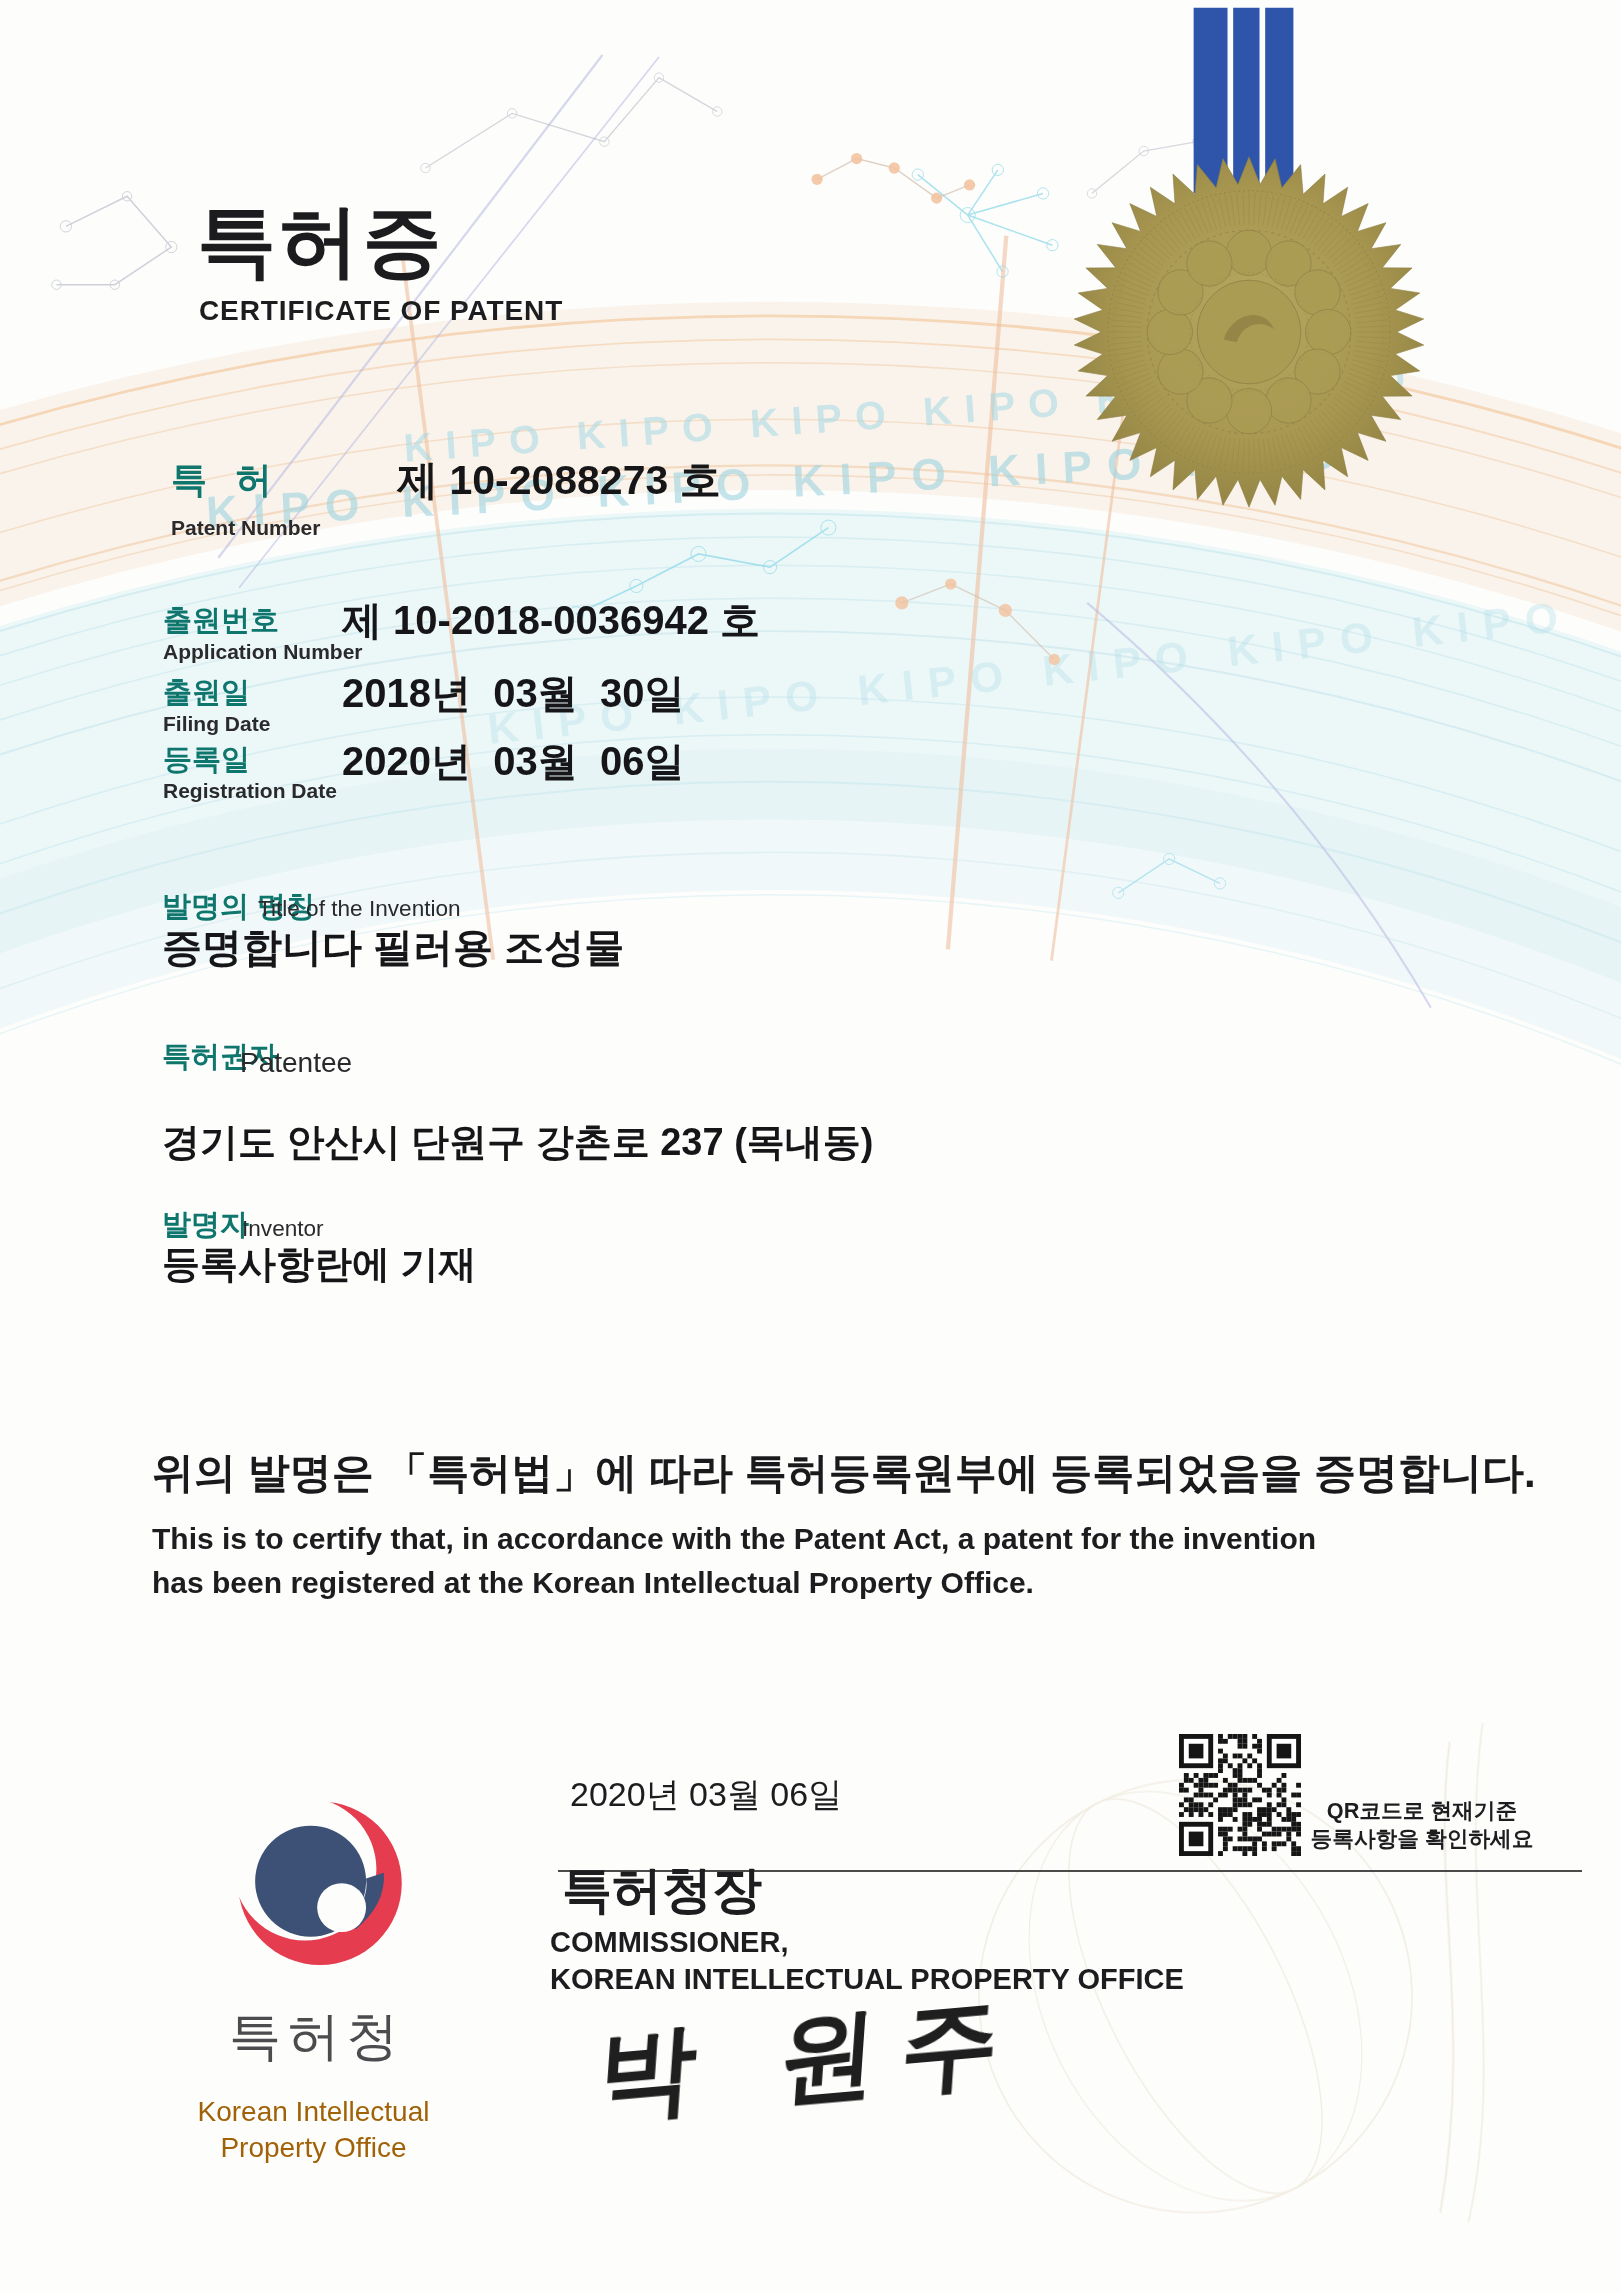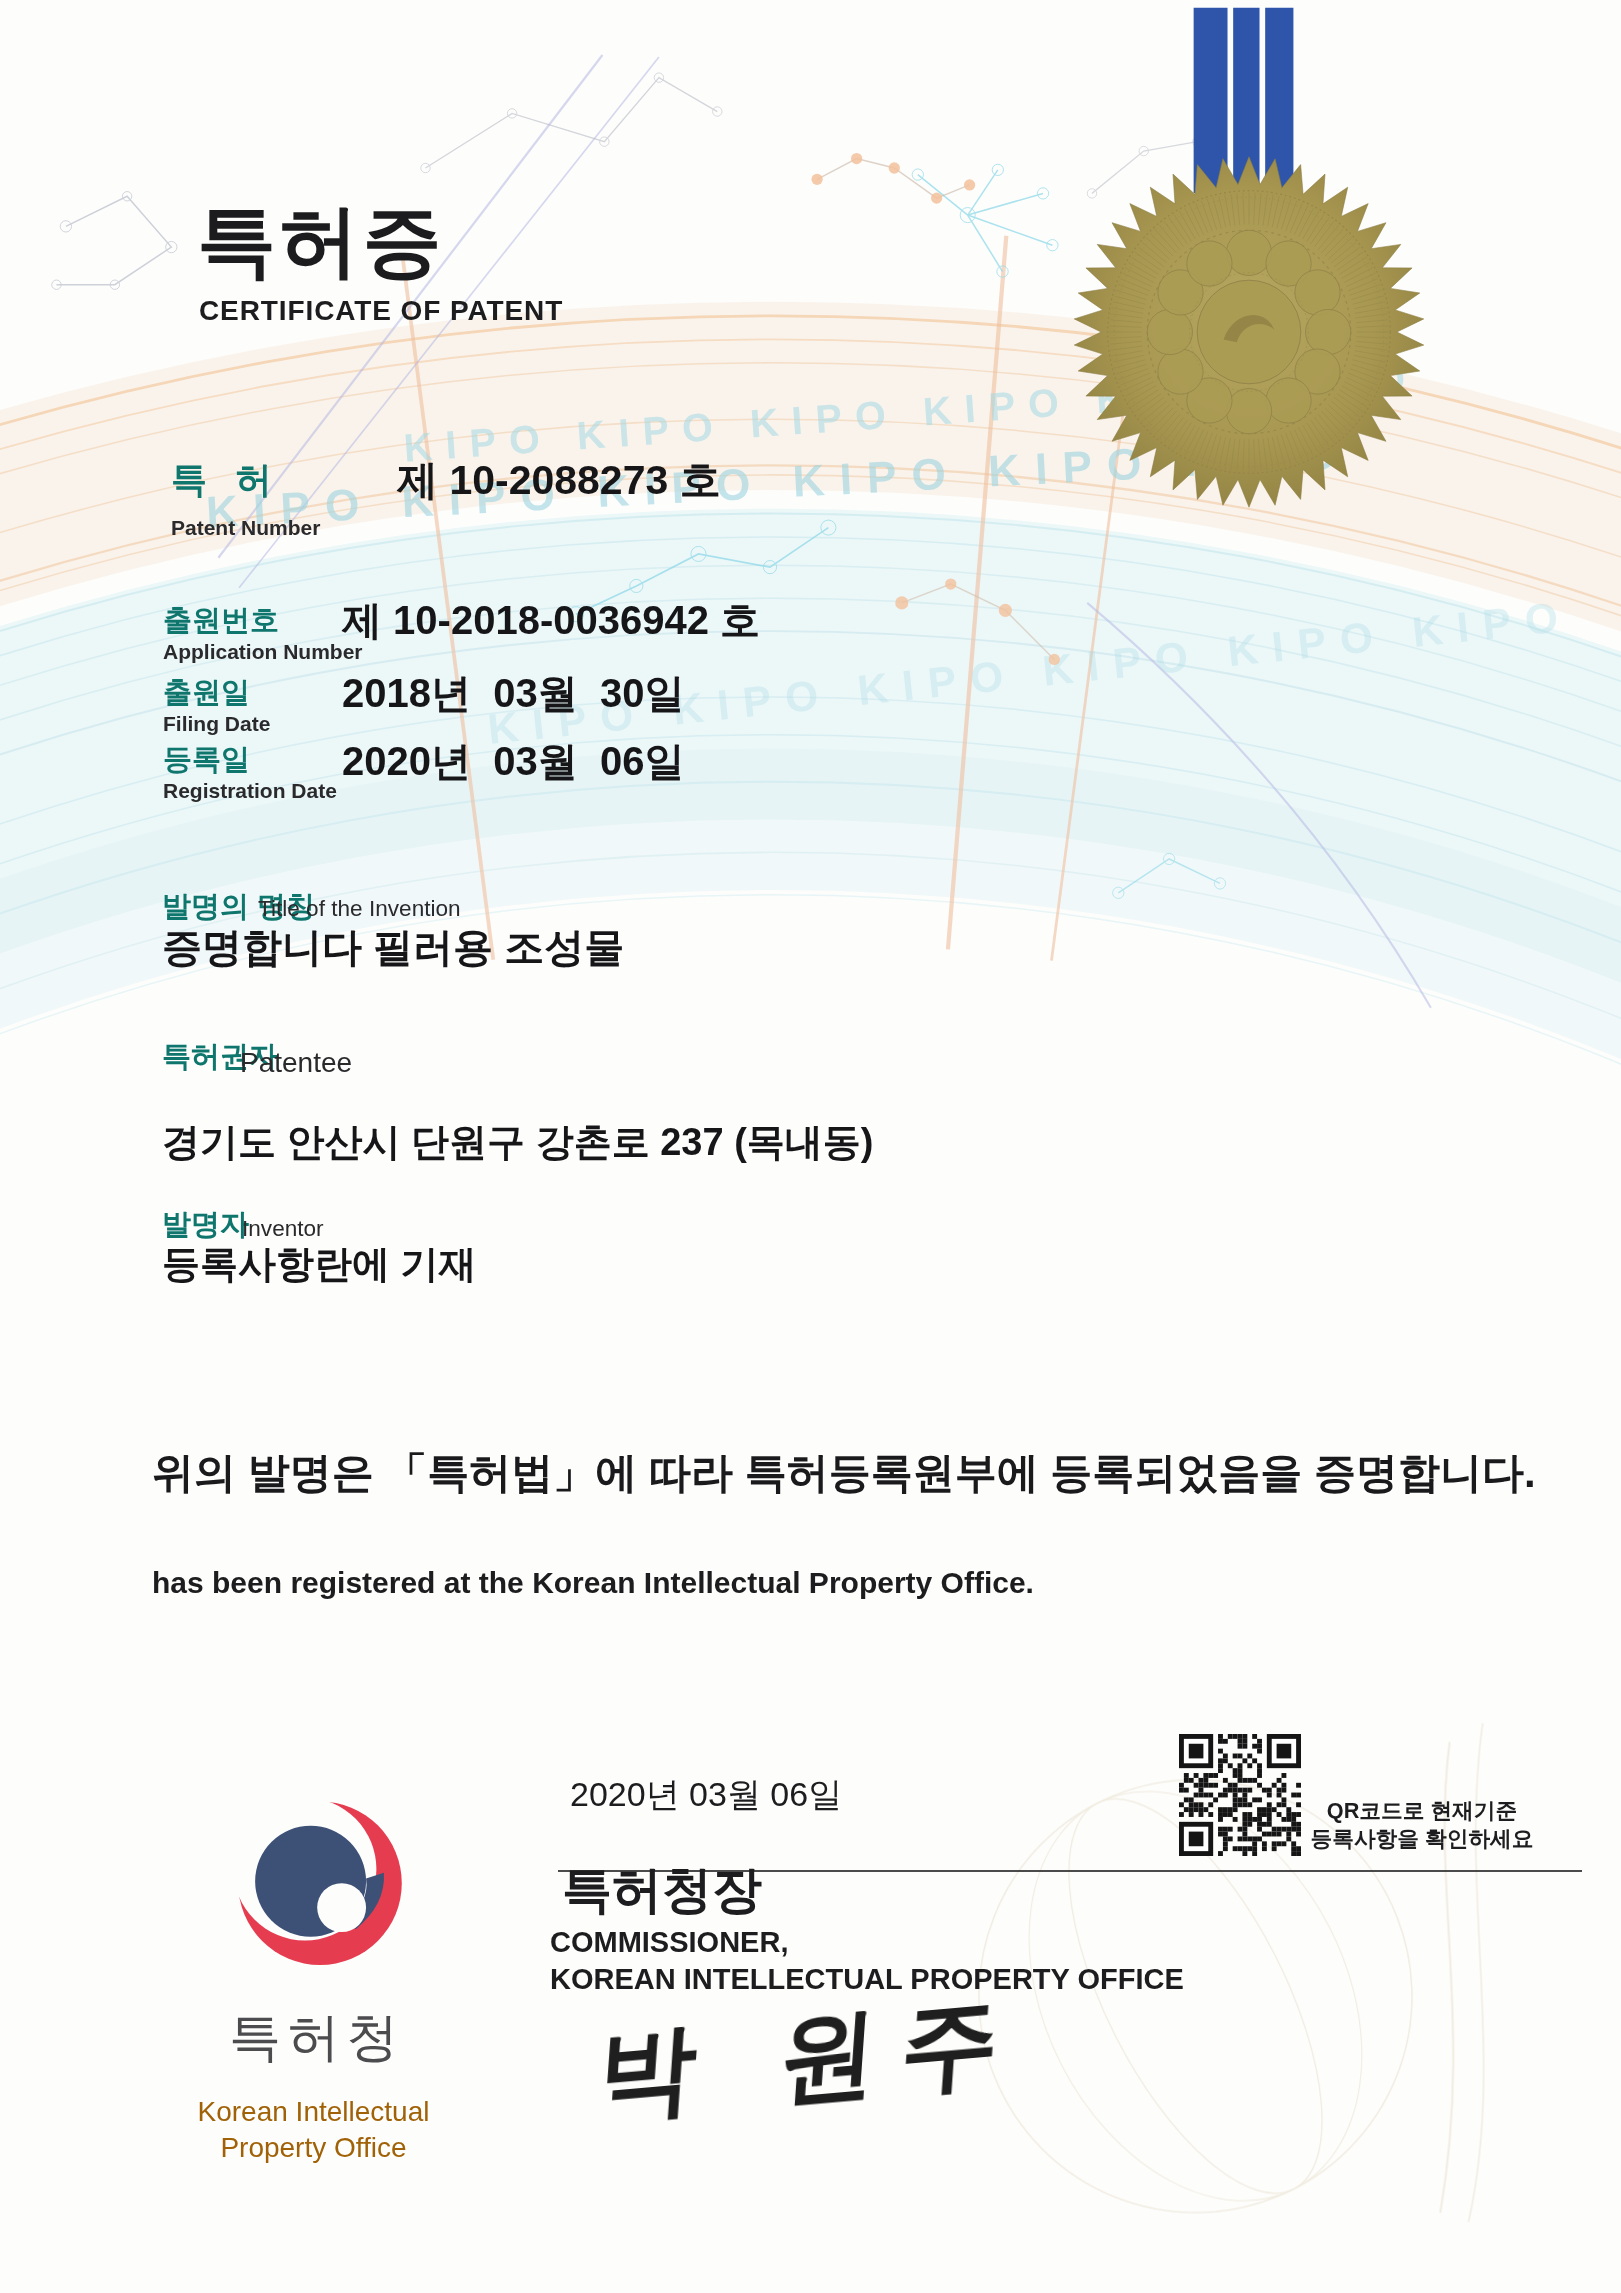--- a/index.html
+++ b/index.html
@@ -64,21 +64,21 @@
   .comm-ko{left:562px; top:1863px; font-size:50px; font-weight:800; z-index:5;}
   .comm-en1{left:550px; top:1927px; font-size:29px; font-weight:800;}
   .comm-en2{left:550px; top:1964px; font-size:29px; font-weight:800;}
   .signature{
     left:598px; top:2004px; font-size:98px; font-weight:600; color:#1f1f1f;
     font-family:"DejaVu Serif","Liberation Serif",serif;
     transform:rotate(-5deg) skewX(-9deg); letter-spacing:24.5px;
   }
 
   #kipo-logo{position:absolute; left:226px; top:1792px; z-index:5;}
-  .logo-ko{left:204px; top:2009px; width:226px; text-align:center; font-size:52px; font-weight:500; color:#4c4c4e; letter-spacing:6.6px;}
+  .logo-ko{left:204px; top:2009px; width:226px; text-align:center; font-size:52px; font-weight:500; color:#4c4c4e; letter-spacing:6.6px;font-family:Liberation Serif, serif;}
   .logo-en{left:158px; top:2094px; width:311px; text-align:center; font-size:28px; font-weight:500; color:#a16207; line-height:36px; white-space:pre-line;}
 </style>
 </head>
 <body>
 
 <div class="page">
 
   <svg id="bg-art" width="1621" height="2294" viewBox="0 0 1722 2436">
 
     <g fill="none">
@@ -411,20 +411,21 @@
 
   <div class="abs txt lbl-ko pte-ko">특허권자</div>
   <div class="abs txt lbl-en pte-en">Patentee</div>
   <div class="abs txt val pte-l2">경기도 안산시 단원구 강촌로 237 (목내동)</div>
 
   <div class="abs txt lbl-ko invr-ko">발명자</div>
   <div class="abs txt lbl-en invr-en">Inventor</div>
   <div class="abs txt val invr-val">등록사항란에 기재</div>
 
   <div class="abs txt stmt-ko">위의 발명은 「특허법」에 따라 특허등록원부에 등록되었음을 증명합니다.</div>
+  <div class="abs txt stmt-en1">This is to certify that, in accordance with the Patent Act, a patent for the invention</div>
   <div class="abs txt stmt-en2">has been registered at the Korean Intellectual Property Office.</div>
 
   <div class="abs txt issue-date">2020년 03월 06일</div>
 
   <svg id="qr-code" width="122" height="122" viewBox="0 0 25 25">
     <rect x="0" y="0" width="25" height="25" fill="#ffffff" opacity="0"></rect>
     <g id="qr-modules" fill="#151515">
         <rect x="8" y="0" width="1" height="1"></rect>
         <rect x="10" y="0" width="1" height="1"></rect>
         <rect x="11" y="0" width="1" height="1"></rect>

